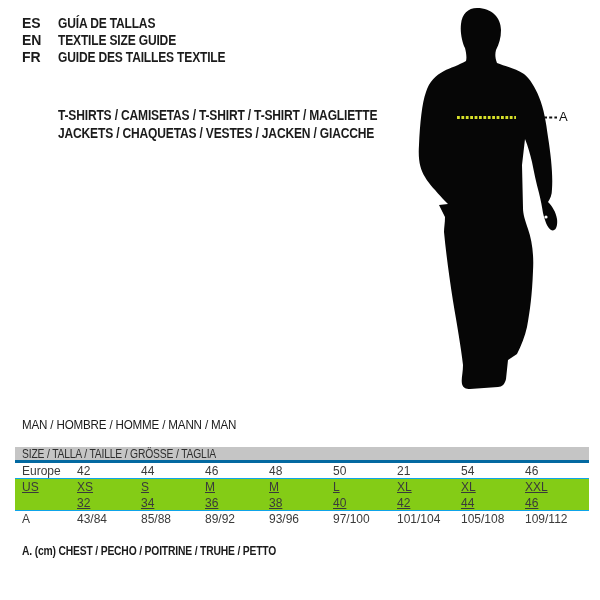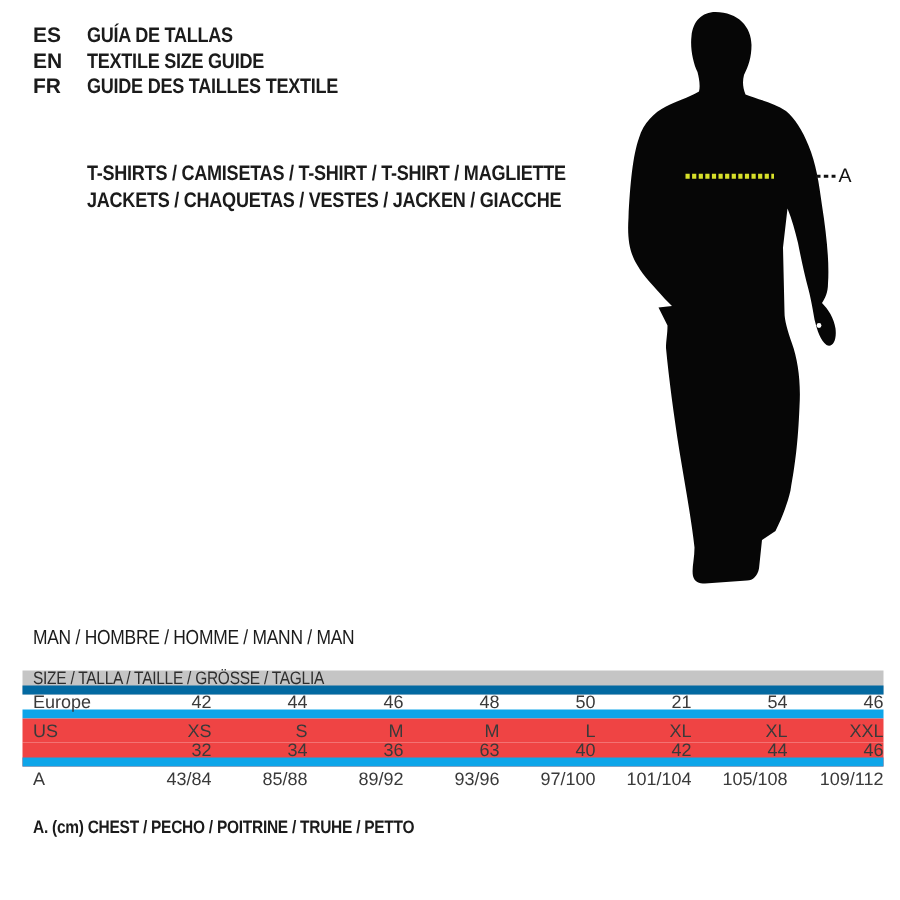--- a/index.html
+++ b/index.html
@@ -20,28 +20,28 @@
   
   .figure-svg{position:absolute;left:400px;top:5px;width:175px;height:390px;}
   .figure-a{position:absolute;left:559px;top:109px;font-size:13px;color:#111;}
 
   
   .section-heading{position:absolute;left:22px;top:417px;font-weight:normal;font-size:13.5px;}
 
   
   .table{position:absolute;left:15px;top:447px;width:574px;font-size:12px;color:#3a3a3a;}
   .t-header{
-    height:16px;background:#c5c5c5;border-bottom:6px solid #0369a1;box-sizing:border-box;
+    height:16px;background:#c5c5c5;border-bottom:3px solid #0369a1;box-sizing:border-box;
     display:flex;align-items:center;padding-left:7px;color:#2e2e2e;
   }
   .t-row{display:flex;height:16px;align-items:center;box-sizing:border-box;}
-  .t-row.shade{background:#ef4444;}
-  .t-row.rule{border-bottom:6px solid #0ea5e9;}
+  .t-row.shade{background:#84cc16;text-decoration:underline;}
+  .t-row.rule{border-bottom:1px solid #0ea5e9;}
   .t-label{width:55px;flex:0 0 55px;padding-left:7px;}
-  .t-cell{width:64px;flex:0 0 64px;text-align:right;}
+  .t-cell{width:64px;flex:0 0 64px;text-align:left;}
 
   
   .footnote{position:absolute;left:22px;top:544px;font-weight:bold;font-size:12px;}
 </style>
 </head>
 <body>
 
 <div class="page">
 
   <div class="lang-block">
@@ -118,21 +118,21 @@
       <span class="t-cell">L</span>
       <span class="t-cell">XL</span>
       <span class="t-cell">XL</span>
       <span class="t-cell">XXL</span>
     </div>
     <div class="t-row shade rule">
       <span class="t-label"></span>
       <span class="t-cell">32</span>
       <span class="t-cell">34</span>
       <span class="t-cell">36</span>
-      <span class="t-cell">63</span>
+      <span class="t-cell">38</span>
       <span class="t-cell">40</span>
       <span class="t-cell">42</span>
       <span class="t-cell">44</span>
       <span class="t-cell">46</span>
     </div>
     <div class="t-row">
       <span class="t-label">A</span>
       <span class="t-cell">43/84</span>
       <span class="t-cell">85/88</span>
       <span class="t-cell">89/92</span>

